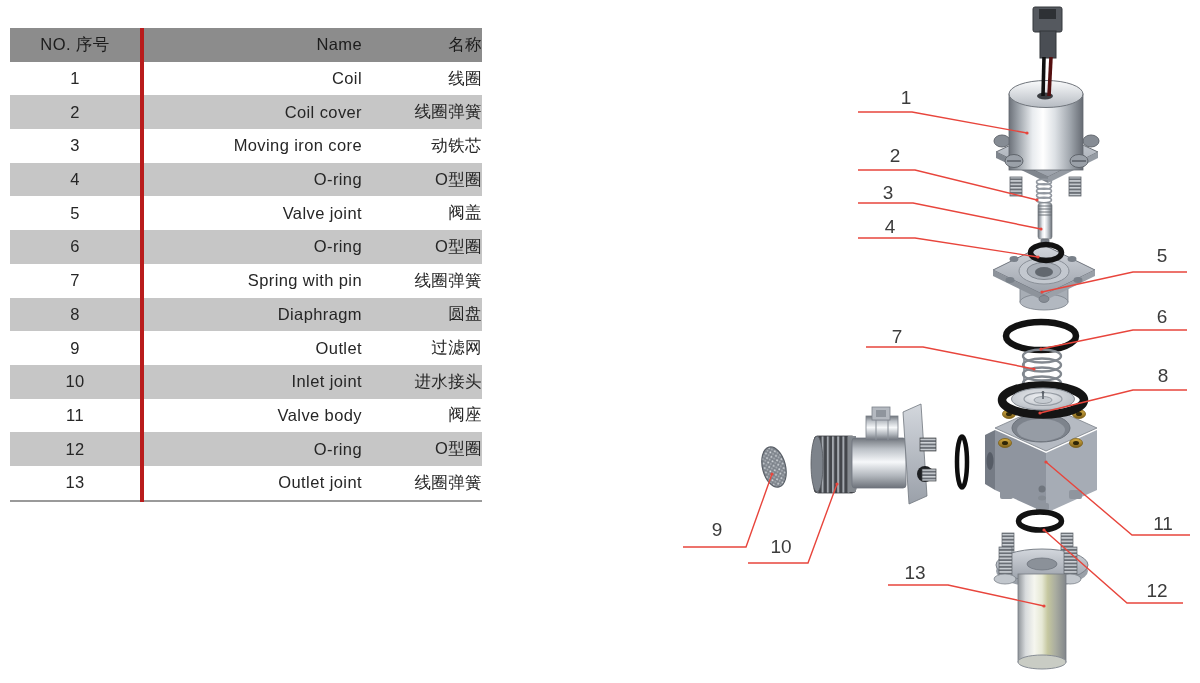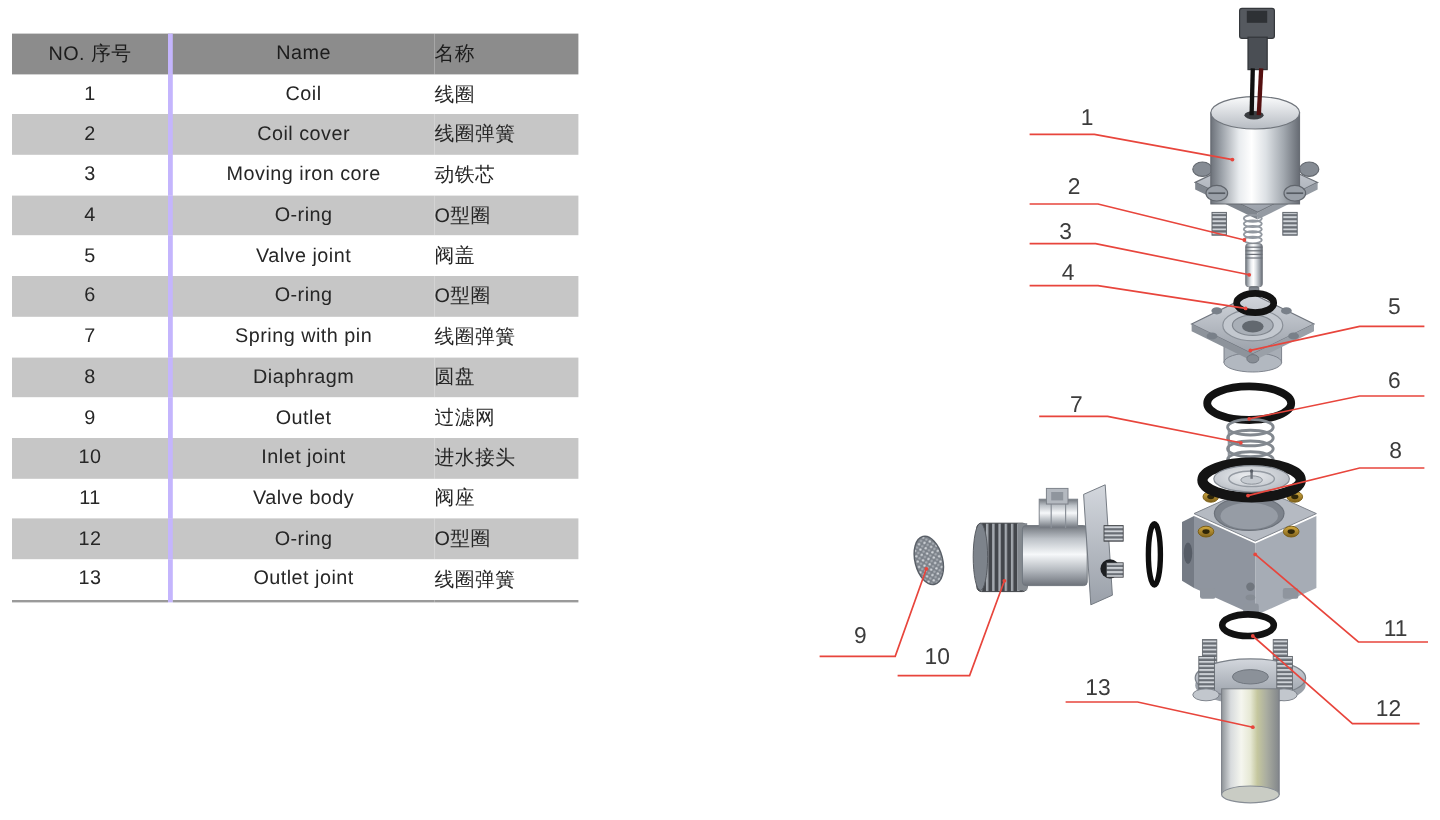--- a/index.html
+++ b/index.html
@@ -22,23 +22,23 @@
     color:var(--table-text,#262626);
   }
   .parts-table th,.parts-table td{
     padding:0;font-weight:400;font-size:16.5px;letter-spacing:.4px;
     height:33.7px;vertical-align:middle;white-space:nowrap;
   }
   .parts-table thead tr{background:var(--table-header-bg,#8c8c8c);}
   .parts-table thead th{color:#1c1c1c;}
   .parts-table tbody tr:nth-child(even){background:var(--table-row-alt-bg,#c6c6c6);}
   .parts-table tbody tr:last-child td{border-bottom:2px solid #9a9a9a;}
-  .c-no{width:130px;text-align:center;border-right:4px solid #c4b5fd;}
-  .c-name{width:218px;text-align:center;padding-left:36px;}
-  .c-cn{width:120px;text-align:left;}
+  .c-no{width:130px;text-align:center;border-right:4px solid #b91c1c;}
+  .c-name{width:218px;text-align:right;padding-left:36px;}
+  .c-cn{width:120px;text-align:right;}
 </style>
 </head>
 <body>
 
 <svg id="diagram" viewBox="0 0 1200 683" xmlns="http://www.w3.org/2000/svg">
   <defs>
     <linearGradient id="gChromeH" x1="0" y1="0" x2="1" y2="0">
       <stop offset="0" stop-color="#6d727a"></stop>
         <stop offset=".12" stop-color="#9ba1a8"></stop>
       <stop offset=".32" stop-color="#e9ecef"></stop>

